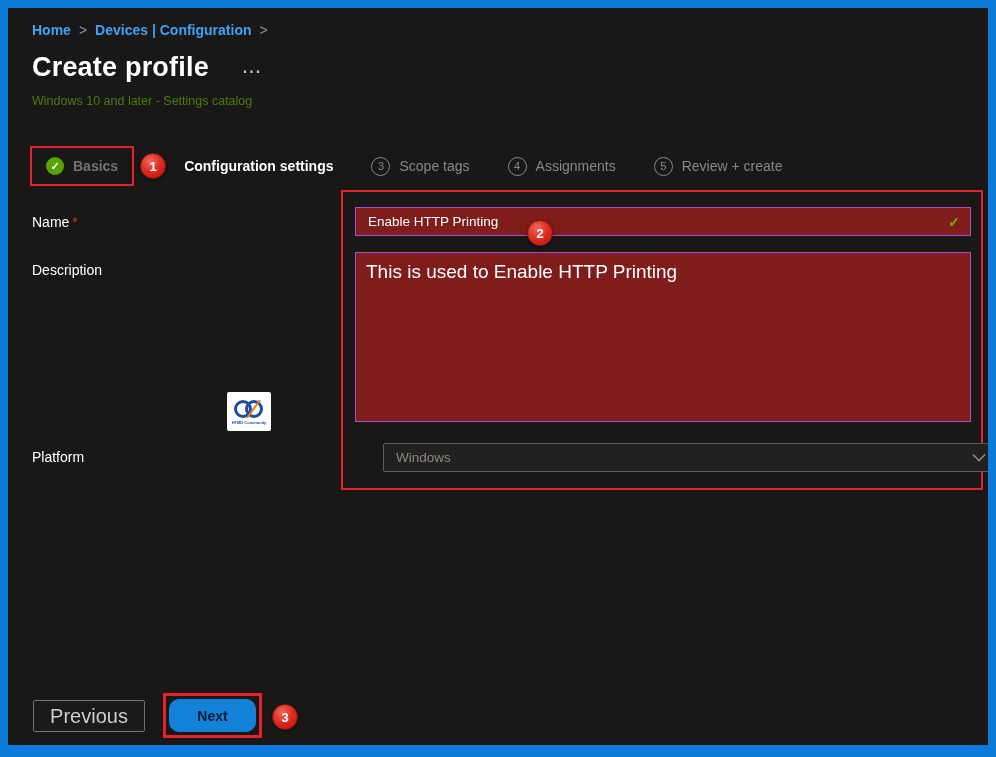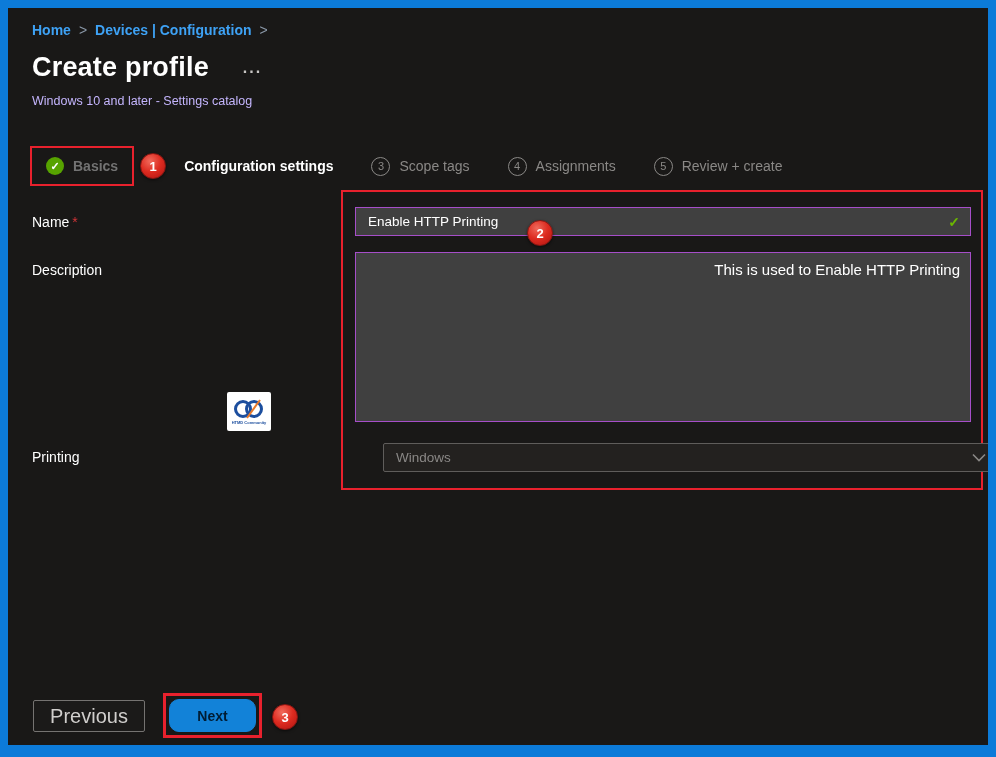--- a/index.html
+++ b/index.html
@@ -14,21 +14,21 @@
     overflow:hidden;
   }
   
   .breadcrumb{position:absolute;top:14px;left:24px;font-size:14px;font-weight:600;display:flex;gap:8px;align-items:center;}
   .breadcrumb a{color:#3ea2f5;text-decoration:none;cursor:pointer;}
   .crumb-sep{color:#8a98a8;font-weight:400;}
   
   .title-row{position:absolute;top:44px;left:24px;display:flex;align-items:center;gap:30px;}
   .page-title{color:#ffffff;font-size:27px;font-weight:700;letter-spacing:.2px;text-align:center;}
   .more-btn{color:#c8c6c4;font-size:16px;font-weight:700;background:none;border:none;cursor:pointer;letter-spacing:2px;padding:2px 4px;}
-  .subtitle{position:absolute;top:86px;left:24px;color:#c4b5fd;font-size:12.5px;}
+  .subtitle{position:absolute;top:86px;left:24px;color:#4d7c0f;font-size:12.5px;}
   
   .tabs{position:absolute;top:138px;left:22px;display:flex;align-items:center;font-size:14px;}
   .basics-box{display:flex;align-items:center;gap:9px;padding:9px 14px;border:2px solid #e8212d;cursor:pointer;}
   .basics-label{color:#737373;font-weight:700;}
   .check-circle{width:18px;height:18px;border-radius:50%;background:#57a300;color:#fff;font-size:11px;font-weight:700;display:flex;align-items:center;justify-content:center;}
   .step{display:flex;align-items:center;gap:9px;color:#8a8886;}
   .step .num{width:19px;height:19px;border-radius:50%;border:1px solid #8a8886;font-size:11px;display:flex;align-items:center;justify-content:center;}
   .step-active-label{color:#ffffff;font-weight:600;margin-left:18px;cursor:pointer;}
   .m36{margin-left:38px;}
   
@@ -36,26 +36,26 @@
     background:radial-gradient(circle at 38% 30%, #f06a5c 0%, #dd2b20 48%, #ae1310 100%);
     border:1px solid #8a1511;color:#ffffff;font-size:13px;font-weight:700;
     display:flex;align-items:center;justify-content:center;box-shadow:0 1px 3px rgba(0,0,0,.55);}
   .ann1{margin-left:6px;}
   .ann2{position:absolute;left:519px;top:212px;}
   .ann3{position:absolute;left:264px;top:696px;}
   
   .form-label{position:absolute;left:24px;color:#ffffff;font-size:14px;}
   .req{color:#d13438;margin-left:3px;}
   .red-form-box{position:absolute;left:333px;top:182px;width:642px;height:300px;border:2px solid #e8212d;pointer-events:none;}
-  .field{position:absolute;left:347px;width:616px;background:#404040;border:1px solid #a64ec9;display:flex;align-items:center;}
+  .field{position:absolute;left:347px;width:616px;background:#7f1d1d;border:1px solid #a64ec9;display:flex;align-items:center;}
   .name-field{top:199px;height:29px;padding:0 10px;}
   .name-field input{flex:1;background:transparent;border:none;outline:none;color:#ffffff;font-size:13.5px;font-family:inherit;}
   .valid-check{color:#6bb700;font-size:14px;font-weight:700;margin-left:8px;}
   .desc-field{top:244px;height:170px;}
-  .desc-field textarea{width:100%;height:100%;background:transparent;border:none;outline:none;resize:none;color:#ffffff;font-size:15px;font-family:inherit;padding:8px 10px;text-align:right;}
+  .desc-field textarea{width:100%;height:100%;background:transparent;border:none;outline:none;resize:none;color:#ffffff;font-size:19px;font-family:inherit;padding:8px 10px;}
   .dropdown{position:absolute;left:347px;top:435px;width:616px;height:29px;background:#23211f;border:1px solid #5f5d5b;border-radius:2px;display:flex;align-items:center;justify-content:space-between;padding:0 12px;color:#8a8886;font-size:13.5px;margin-left:28px;}
   
   .logo{position:absolute;left:219px;top:384px;width:44px;height:39px;background:#ffffff;border-radius:2px;display:flex;flex-direction:column;align-items:center;justify-content:center;gap:1px;}
   .logo-caption{font-size:4px;color:#1c4e9e;font-weight:700;line-height:4px;}
   
   .prev-btn{position:absolute;left:25px;top:692px;width:112px;height:32px;background:#1b1a19;border:1px solid #757371;border-radius:2px;color:#d0cecc;font-size:20px;font-family:inherit;cursor:pointer;}
   .next-box{position:absolute;left:155px;top:685px;border:3px solid #e8212d;padding:3px;}
   .next-btn{width:87px;height:33px;background:#1282d8;border:1px solid #1282d8;border-radius:10px;color:#001c33;font-size:14px;font-weight:600;font-family:inherit;cursor:pointer;}
 </style>
 </head>
@@ -115,21 +115,21 @@
 
   <div class="logo">
     <svg width="34" height="22" viewBox="0 0 34 22">
       <circle cx="11" cy="11" r="7.5" fill="none" stroke="#1c4e9e" stroke-width="3"></circle>
       <circle cx="22" cy="11" r="7.5" fill="none" stroke="#1c4e9e" stroke-width="3"></circle>
       <line x1="28" y1="2" x2="15" y2="20" stroke="#e8792a" stroke-width="2"></line>
     </svg>
     <div class="logo-caption">HTMD Community</div>
   </div>
 
-  <div class="form-label" style="top:441px;">Printing</div>
+  <div class="form-label" style="top:441px;">Platform</div>
   <div class="dropdown">
     <span>Windows</span>
     <svg width="14" height="9" viewBox="0 0 14 9">
       <polyline points="1,1.5 7,7.5 13,1.5" fill="none" stroke="#8a8886" stroke-width="1.6"></polyline>
     </svg>
   </div>
 
   <button class="prev-btn">Previous</button>
   <div class="next-box">
     <button class="next-btn">Next</button>

